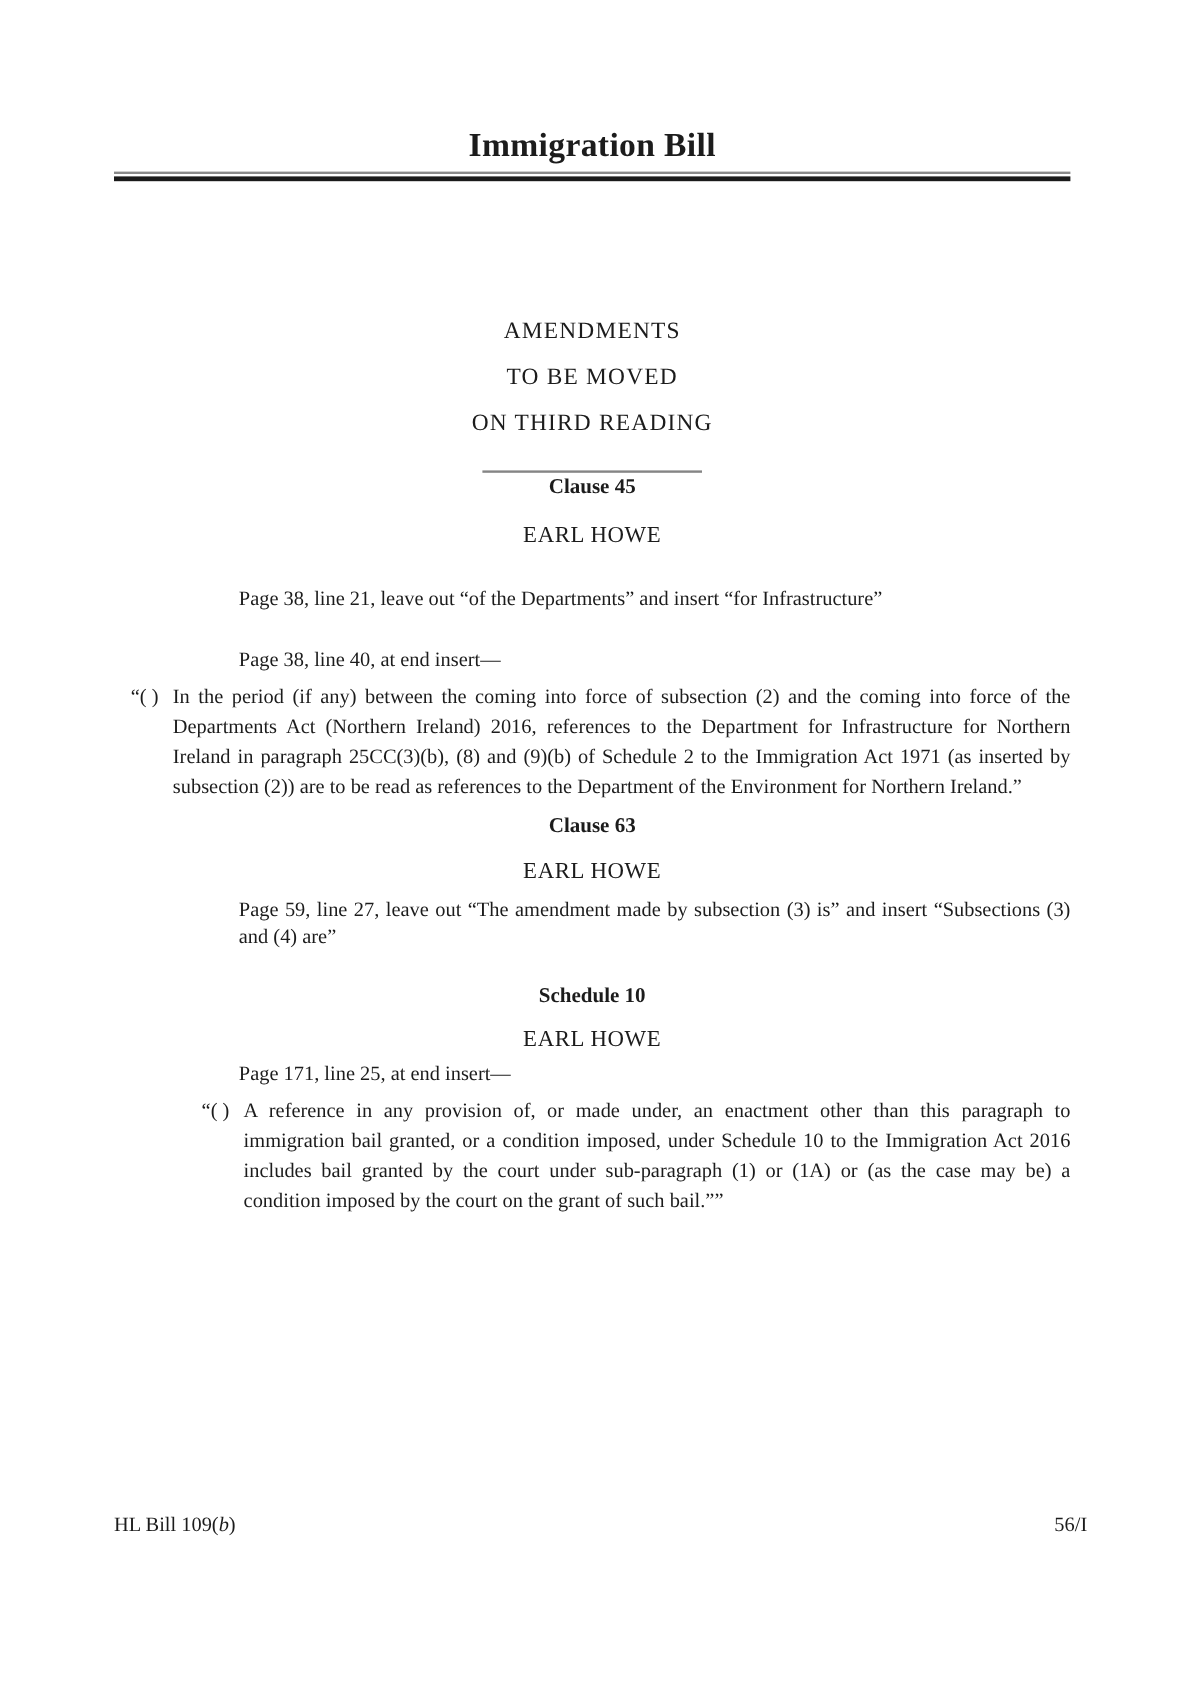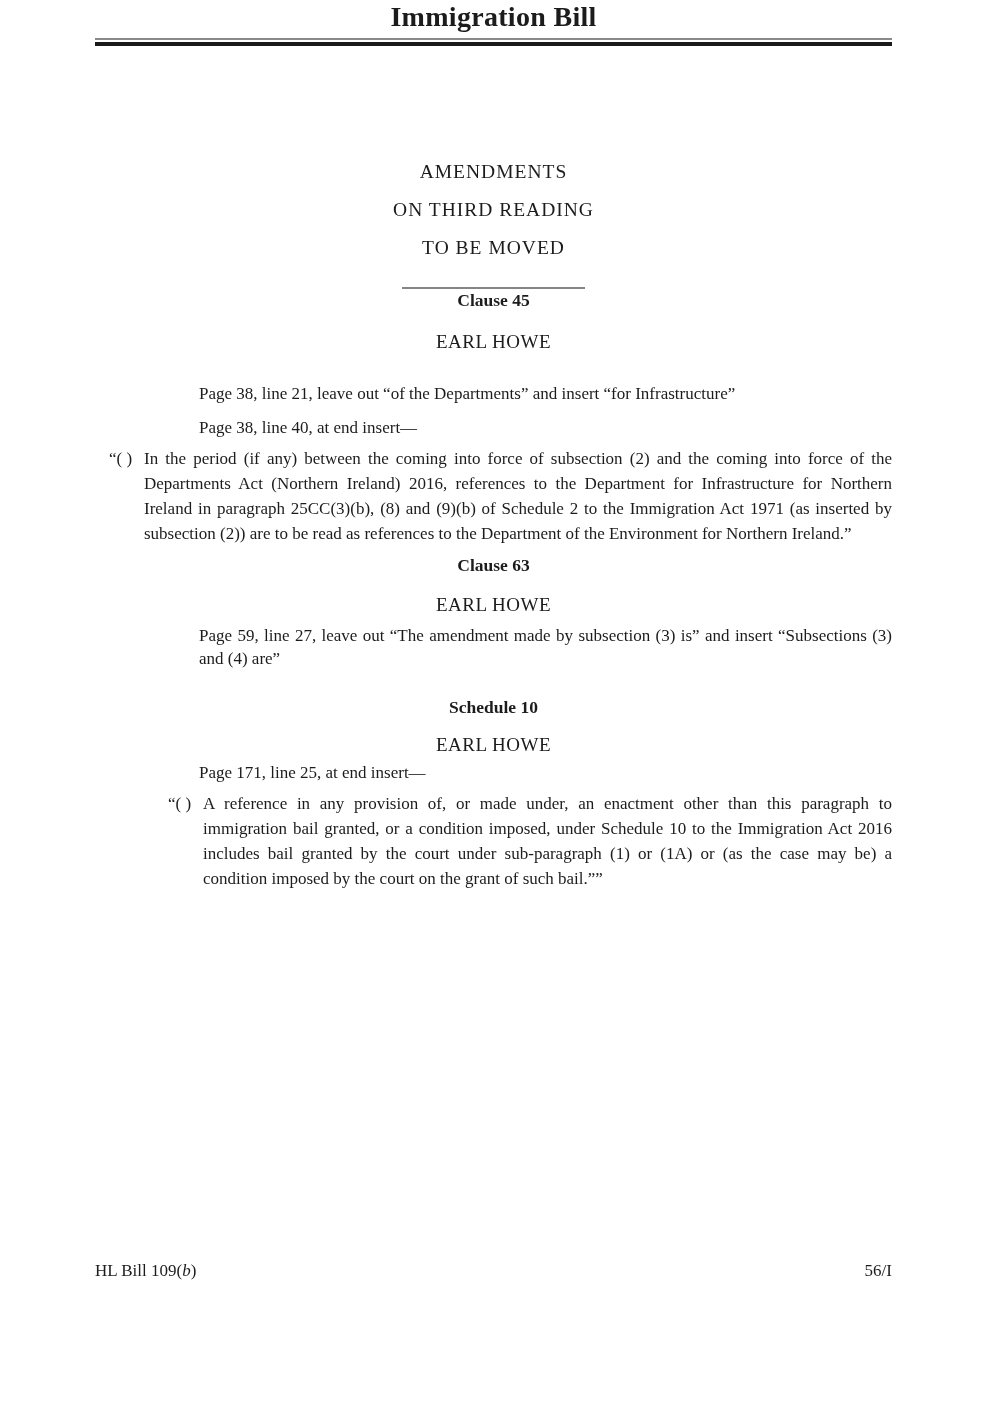--- a/index.html
+++ b/index.html
@@ -15,20 +15,21 @@
     background: #ffffff;
     font-family: "Liberation Serif", "DejaVu Serif", serif;
     color: #1c1c1c;
     overflow: hidden;
   }
   .content {
     padding: 0 99px 0 95px;
   }
   .doc-title {
     margin: 0;
+    padding-top: 105px;
     text-align: center;
     font-size: 28px;
     line-height: 34px;
     font-weight: bold;
     letter-spacing: 0.3px;
   }
   .title-rule {
     margin: 4px 0 0 0;
   }
   .title-rule .thin  { height: 2px; background: #8a8a8a; }
@@ -57,21 +58,21 @@
   }
   .mover {
     text-align: center;
     font-size: 19px;
     line-height: 22px;
     letter-spacing: 0.5px;
   }
 
   .mt-38 { }
   .mt-30 { margin-top: 30px; }
-  .mt-29 { margin-top: 12px; }
+  .mt-29 { margin-top: 29px; }
   .mt-26 { margin-top: 26px; }
   .mt-20 { margin-top: 20px; }
   .mt-18 { margin-top: 18px; }
   .mt-16 { margin-top: 16px; }
   .mt-8  { margin-top: 8px; }
   .mt-7  { margin-top: 7px; }
   .mt-6  { margin-top: 6px; }
 
   .amendment {
     margin-left: 104px;
@@ -97,21 +98,21 @@
   .quote-body {
     flex: 1;
     text-align: justify;
     line-height: 25px;
   }
 
   .footer {
     position: absolute;
     top: 1260px;
     left: 95px;
-    right: 99px;
+    right: 85px;
     display: flex;
     justify-content: space-between;
     font-size: 17px;
     line-height: 22px;
   }
   .footer .ital { font-style: italic; }
 </style>
 </head>
 <body>
 
@@ -119,22 +120,22 @@
   <div class="content">
 
     <h1 class="doc-title">Immigration Bill</h1>
     <div class="title-rule">
       <div class="thin"></div>
       <div class="thick"></div>
     </div>
 
     <div class="preamble">
       <div>AMENDMENTS</div>
+      <div>TO BE MOVED</div>
       <div>ON THIRD READING</div>
-      <div>TO BE MOVED</div>
     </div>
     <div class="preamble-divider"></div>
 
     <h2 class="sec-heading mt-38">Clause 45</h2>
     <div class="mover mt-20">EARL HOWE</div>
 
     <div class="amendment mt-30">Page 38, line 21, leave out “of the Departments” and insert “for Infrastructure”</div>
 
     <div class="amendment mt-29">Page 38, line 40, at end insert—</div>
     <div class="amendment quote level-1 mt-7">

